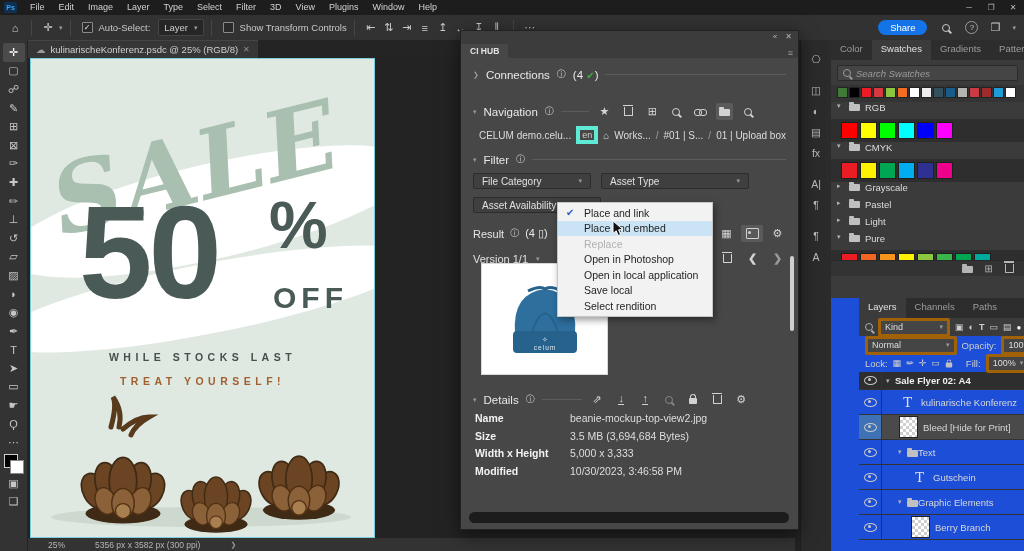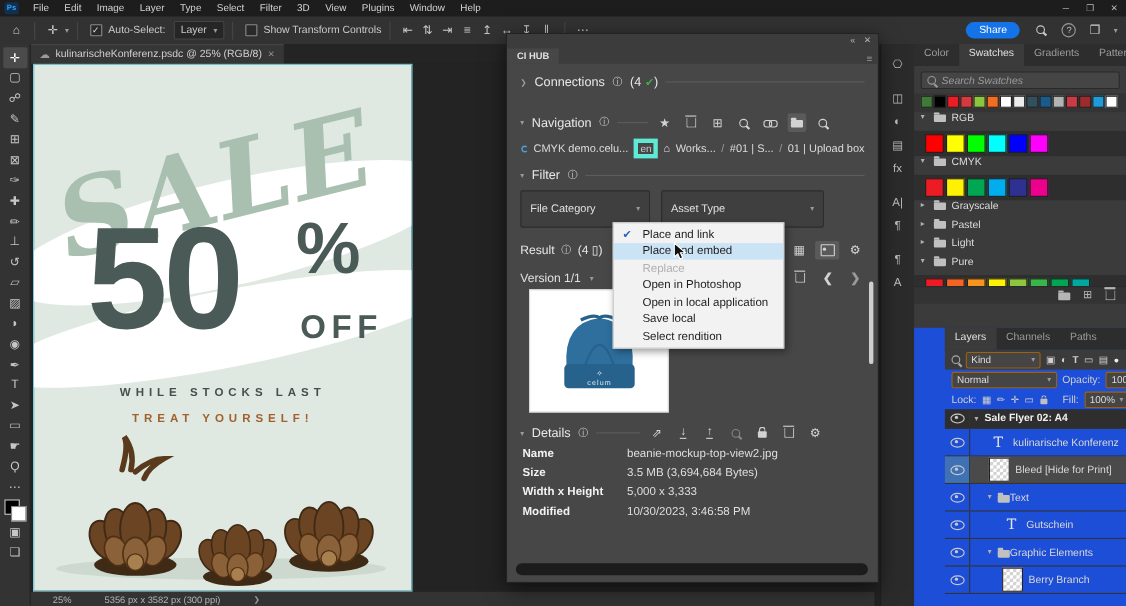--- a/index.html
+++ b/index.html
@@ -73,21 +73,21 @@
   .sw-sm{width:10.5px;height:10.5px;border:1px solid #222;box-sizing:border-box;}
   .sw-group-h{height:17px;display:flex;gap:5px;padding:0 6px;font-size:9.5px;color:#dcdcdc;}
   .sw-row{background:#2e2e2e;padding:3px 0 3px 10px;display:flex;gap:2px;}
   .sw{width:17px;height:17px;border:1px solid #1f1f1f;box-sizing:border-box;}
   #swatch-bottom{height:15px;background:#333;display:flex;align-items:center;justify-content:flex-end;gap:12px;padding-right:10px;border-top:1px solid #2a2a2a;}
   .tri{font-size:7px;color:#b0b0b0;width:7px;display:inline-block;}
 
   
   #layerspanel{position:absolute;left:0;top:258px;width:193px;height:301px;background:#1d4ed8;padding-left:28px;}
   .lrow{display:flex;align-items:center;gap:5px;height:18px;padding:0 6px;font-size:9.5px;color:#cfcfcf;}
-  .chip2{background:#454545;border:1px solid #a16207;border-radius:2px;height:13px;display:inline-flex;align-items:center;padding:0 4px;gap:4px;font-size:9px;color:#ddd;}
+  .chip2{background:#454545;border:3px solid #a16207;border-radius:2px;height:13px;display:inline-flex;align-items:center;padding:0 4px;gap:4px;font-size:9px;color:#ddd;}
   .layer-row{display:flex;align-items:center;height:24px;border-bottom:1px solid #333;}
   .eye-cell{width:22px;align-self:stretch;display:flex;align-items:center;justify-content:center;border-right:1px solid #333;}
   .eye-cell.selblue{background:#3f72b5;}
   .eye{width:11px;height:7px;border:1px solid #c9c9c9;border-radius:50%;position:relative;}
   .eye::after{content:'';position:absolute;left:3px;top:1px;width:3px;height:3px;background:#c9c9c9;border-radius:50%;}
   .lthumb{width:17px;height:20px;margin:0 5px;}
   .checker{background:#fff;background-image:linear-gradient(45deg,#cfcfcf 25%,transparent 25%,transparent 75%,#cfcfcf 75%),linear-gradient(45deg,#cfcfcf 25%,transparent 25%,transparent 75%,#cfcfcf 75%);background-size:6px 6px;background-position:0 0,3px 3px;border:1px solid #222;}
   .ltext{font-size:9.5px;color:#d8d8d8;}
   .t-glyph{font-family:"DejaVu Serif",serif;font-size:13px;color:#e2e2e2;width:17px;text-align:center;margin:0 5px;}
   #layers-bottom{position:absolute;bottom:0;left:0;width:100%;height:14px;background:#333;border-top:1px solid #2a2a2a;display:flex;align-items:center;justify-content:flex-end;gap:10px;padding-right:8px;box-sizing:border-box;font-size:9px;color:#b9b9b9;}
@@ -95,21 +95,21 @@
   
   #cihub{left:460px;top:30px;width:339px;height:500px;background:#474747;border:1px solid #222;box-shadow:0 5px 18px rgba(0,0,0,.55);box-sizing:border-box;}
   #cihub-mini{height:11px;display:flex;justify-content:flex-end;align-items:center;gap:8px;padding:0 6px;background:#3c3c3c;font-size:8px;color:#b5b5b5;}
   #cihub-tabs{height:16px;background:#3c3c3c;display:flex;align-items:flex-end;}
   #cihub-tab{background:#474747;padding:2px 9px;font-size:8.5px;font-weight:bold;color:#e2e2e2;}
   .sec-h{display:flex;align-items:center;gap:7px;padding:0 12px;color:#e8e8e8;font-size:11.5px;}
   .sec-line{flex:1;border-top:1px solid #5c5c5c;}
   .info-i{font-size:9px;color:#cfcfcf;}
   .hub-icon{width:17px;display:inline-flex;justify-content:center;align-items:center;font-size:11px;color:#d2d2d2;}
   .hub-icon.boxed{background:#5a5a5a;border-radius:2px;height:17px;}
-  .ddl{background:#3f3f3f;border:1px solid #2c2c2c;border-radius:2px;height:34px;display:inline-flex;align-items:center;justify-content:space-between;padding:0 8px;font-size:10px;color:#e0e0e0;box-sizing:border-box;}
+  .ddl{background:#3f3f3f;border:1px solid #2c2c2c;border-radius:2px;height:16px;display:inline-flex;align-items:center;justify-content:space-between;padding:0 8px;font-size:10px;color:#e0e0e0;box-sizing:border-box;}
   .dgrid{display:grid;grid-template-columns:95px 1fr;row-gap:5.5px;padding:6px 14px;font-size:10.5px;color:#dedede;}
   .dgrid .k{font-weight:bold;color:#f2f2f2;}
   #hub-vscroll{position:absolute;right:4px;top:225px;width:4px;height:75px;background:#cfcfcf;border-radius:2px;}
   #hub-hscroll{position:absolute;left:8px;bottom:6px;width:320px;height:11px;background:#1c1c1c;border-radius:6px;}
   .green-check{color:#3fae49;font-size:10px;}
 
   
   #ctxmenu{left:557px;top:202px;width:154px;background:#f2f2f2;border:1px solid #c6c6c6;box-shadow:2px 3px 7px rgba(0,0,0,.4);padding:2px 0;z-index:50;}
   .ctx-item{height:15.5px;display:flex;align-items:center;font-size:10.5px;color:#1e1e1e;padding-left:26px;position:relative;}
   .ctx-item.hl{background:#cbe4f5;}
@@ -541,21 +541,21 @@
         </span>
       <span class="hub-icon">
           <span class="i-search"></span>
         </span>
     </div>
 
     <div class="flex" style="padding:6px 12px 0 12px;gap:5px;font-size:10px;color:#dcdcdc;white-space:nowrap;">
       <svg width="11" height="11" viewBox="0 0 12 12">
         <path d="M10 3 A4.3 4.3 0 1 0 10 9" fill="none" stroke="#4aa3e0" stroke-width="2.2"></path>
       </svg>
-      <span>CMYK demo.celu...</span>
+      <span>CELUM demo.celu...</span>
       <span style="border:4px solid #5eead4;padding:0 2px;font-size:9px;color:#cfcfcf;">en</span>
       <span>⌂</span>
       <span id="crumbparts" class="flex" style="gap:5px;">
           <span>Works...</span>
           <span style="color: rgb(154, 154, 154);">/</span>
           <span>#01 | S...</span>
           <span style="color: rgb(154, 154, 154);">/</span>
           <span>01 | Upload box</span>
         </span>
     </div>
@@ -567,20 +567,26 @@
       <span class="sec-line"></span>
     </div>
 
     <div style="padding:7px 12px 0 12px;display:flex;gap:10px;">
       <span class="ddl" style="width:118px;">
         <span>File Category</span>
           <span class="chev">▾</span>
         </span>
       <span class="ddl" style="width:148px;">
         <span>Asset Type</span>
+          <span class="chev">▾</span>
+        </span>
+    </div>
+    <div style="padding:8px 12px 0 12px;">
+      <span class="ddl" style="width:128px;">
+        <span>Asset Availability</span>
           <span class="chev">▾</span>
         </span>
     </div>
 
     <div class="flex" style="padding:12px 12px 0 12px;gap:6px;color:#e5e5e5;font-size:11px;">
       <span>Result</span>
       <span class="info-i">ⓘ</span>
       <span><span>(4</span> ▯<span>)</span></span>
       <span class="grow"></span>
       <span class="hub-icon">▦</span>

